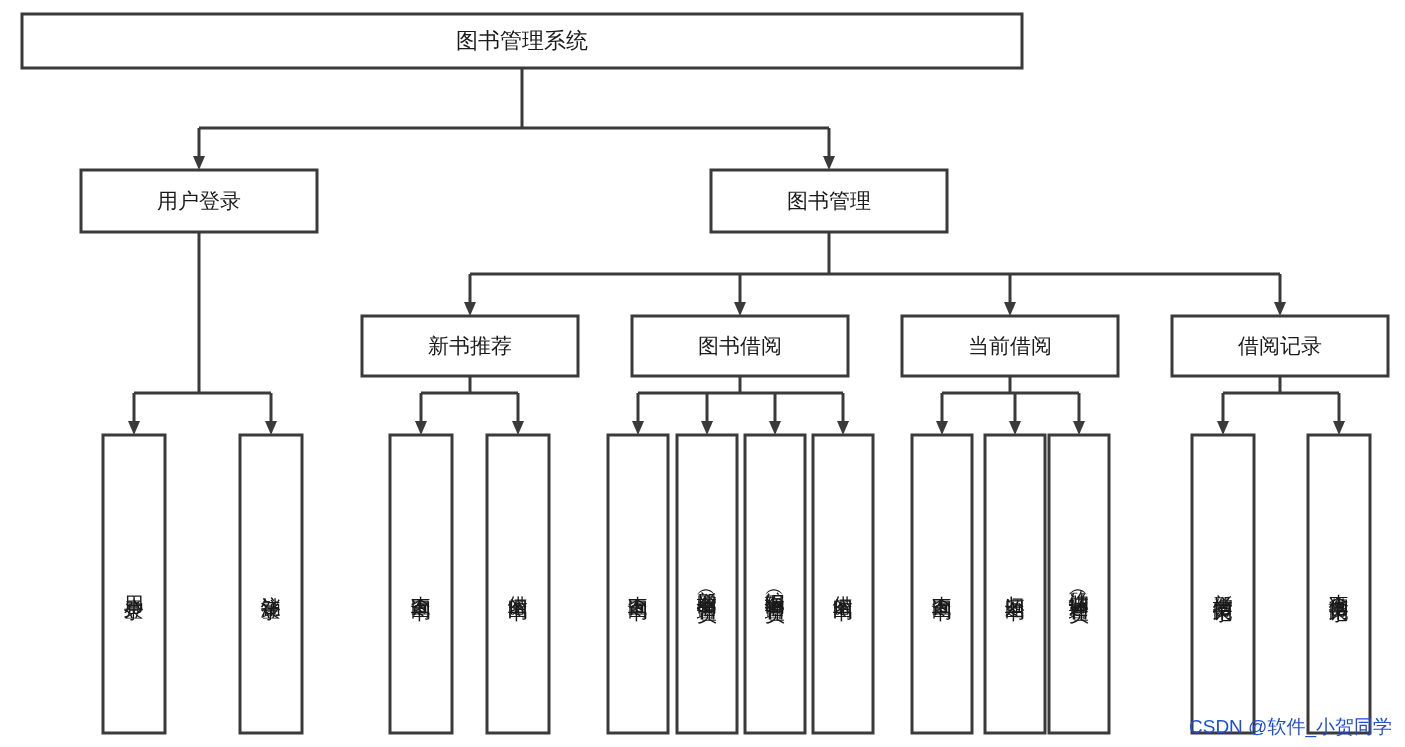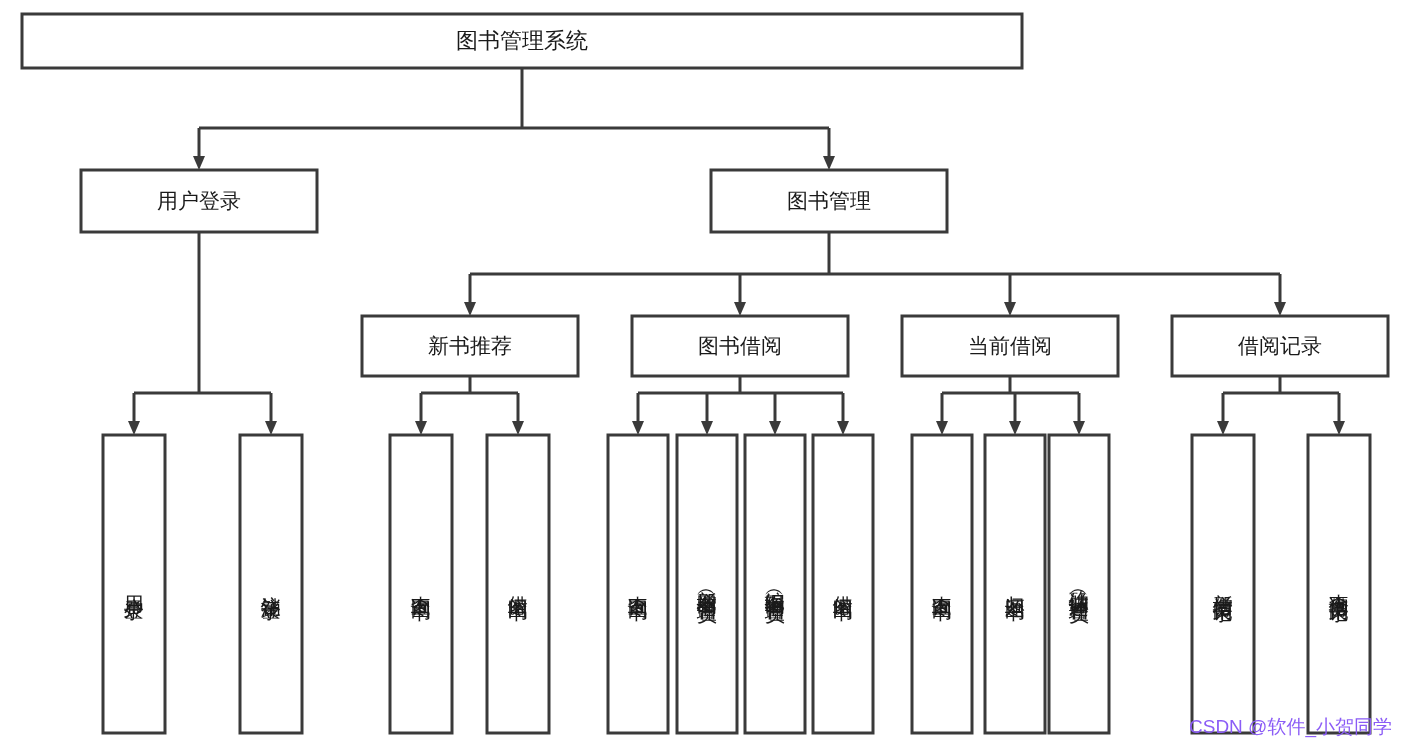--- a/index.html
+++ b/index.html
@@ -69,21 +69,21 @@
     letter-spacing: 2px;
     color: #1a1a1a;
     white-space: nowrap;
   }
   .watermark {
     position: absolute;
     left: 1189px;
     top: 714px;
     font-family: "Liberation Sans", "DejaVu Sans", sans-serif;
     font-size: 19px;
-    color: #8b5cf6;
+    color: #1d4ed8;
     white-space: nowrap;
     pointer-events: none;
   }
 </style>
 </head>
 <body>
 
 <div id="diagram-root">
   <svg id="diagram-svg" viewBox="0 0 1405 747">
     <g id="edges-layer">

